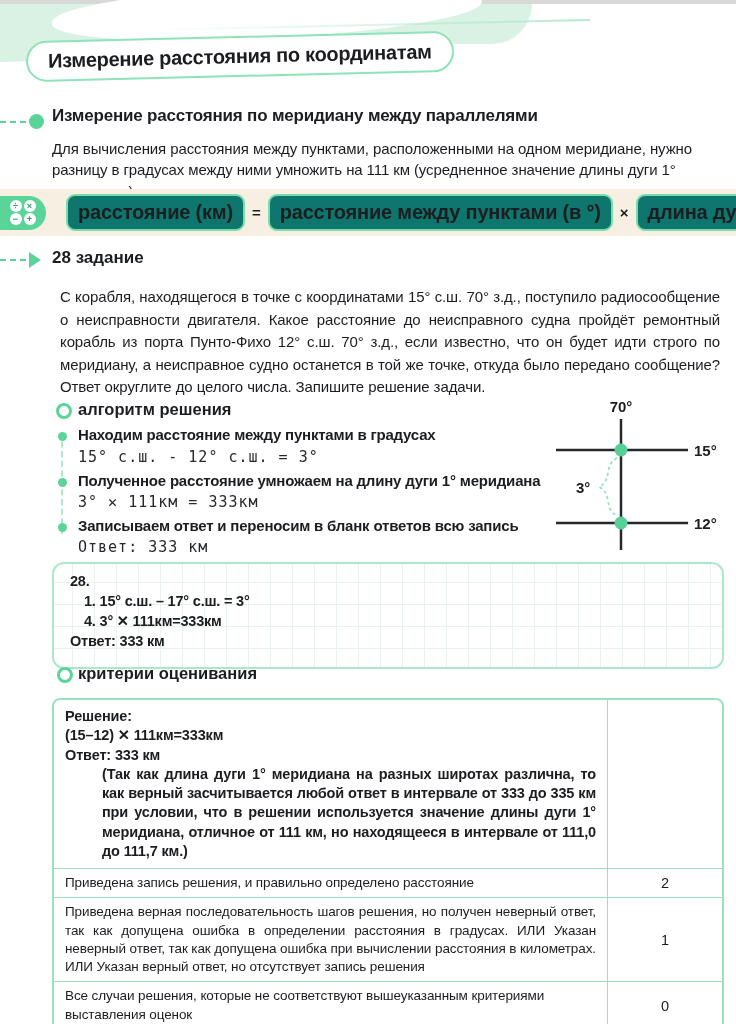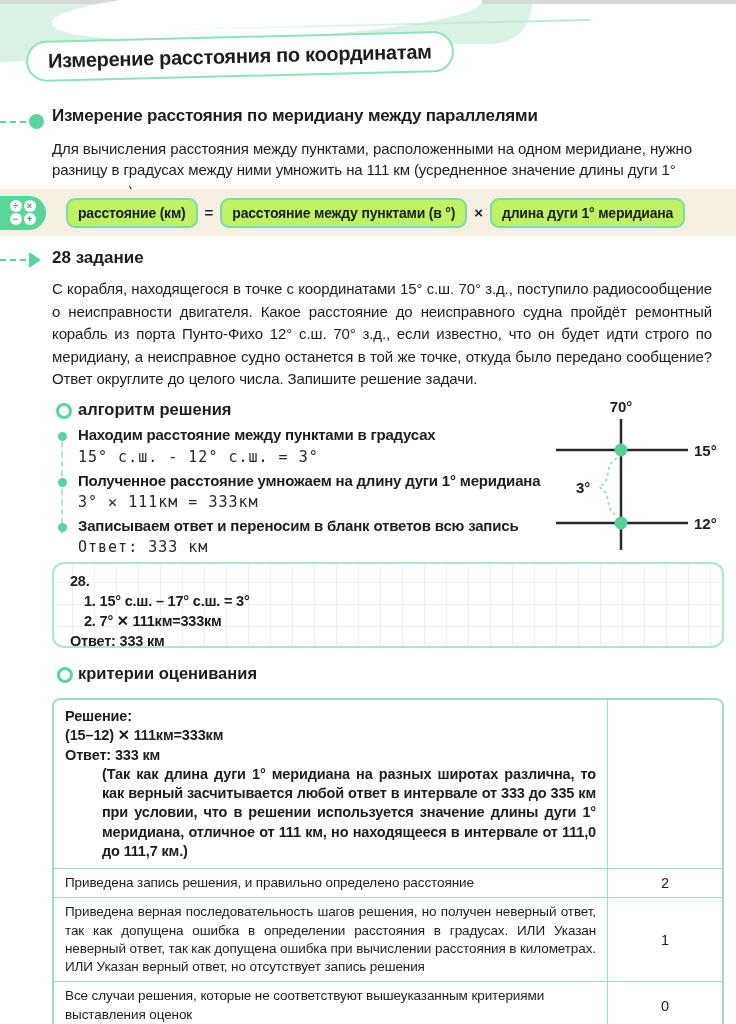--- a/index.html
+++ b/index.html
@@ -37,44 +37,44 @@
   
   .formula-strip {
     position:absolute; left:0; top:189px; width:736px; height:47px;
     background:#f6efe2; display:flex; align-items:center; white-space:nowrap;
   }
   .calc-pill { width:46px; height:34px; background:#5bd49a; border-radius:0 17px 17px 0;
     display:flex; align-items:center; justify-content:center; margin-right:20px; flex:none; }
   .calc-grid { display:grid; grid-template-columns:repeat(2,13px); grid-gap:1px; }
   .calc-op { width:12px; height:12px; background:#fff; border-radius:50%;
     font-size:9px; line-height:12px; text-align:center; color:#2c9e68; font-weight:700; }
-  .fbox { border:2px solid #79dcab; border-radius:9px; background:#bef264; padding:5px 10px;
-    font-size:14px; font-weight:700; letter-spacing:-0.2px; flex:none; }
+  .fbox { border:2px solid #79dcab; border-radius:9px; background:#0f766e; padding:5px 10px;
+    font-size:20px; font-weight:700; letter-spacing:-0.2px; flex:none; }
   .fop { margin:0 7px; font-size:15px; font-weight:700; flex:none; }
 
   
   .task-heading { position:absolute; left:52px; top:248px; font-size:17px; font-weight:700; }
   .task-text { position:absolute; left:52px; top:278px; width:660px; font-size:15px;
-    line-height:1.5; text-align:justify; letter-spacing:-0.1px; margin:0; }
+    line-height:1.5; text-align:justify; letter-spacing:-0.1px; margin:8px; }
 
   
   .algo-heading { position:absolute; left:78px; top:400px; font-size:16.5px; font-weight:700; }
   .algo-vline { position:absolute; left:61px; top:432px; height:102px; border-left:2px dashed #a9e8c9; }
   .step-bullet { position:absolute; width:9px; height:9px; border-radius:50%; background:#5bd49a; left:58px; }
   .step-label { position:absolute; left:78px; font-size:15px; font-weight:700; letter-spacing:-0.2px; }
   .step-formula { position:absolute; left:78px; font-family:"DejaVu Sans Mono", monospace;
     font-size:15px; letter-spacing:1px; color:#26282b; }
 
   
   .diagram { position:absolute; left:550px; top:392px; }
   .diagram text { font-family:"Liberation Sans", sans-serif; font-weight:700; font-size:15px; fill:#1b1d20; }
 
   
   .answer-box {
-    position:absolute; left:52px; top:562px; width:672px; height:86px; box-sizing:border-box;
+    position:absolute; left:52px; top:562px; width:672px; height:107px; box-sizing:border-box;
     border:2px solid #abe8ca; border-radius:12px; background-color:#fff;
     background-image:linear-gradient(#eaf2ed 1px, transparent 1px),
                      linear-gradient(90deg, #eaf2ed 1px, transparent 1px);
     background-size:22px 22px; background-position:-4px -4px;
     padding:7px 0 0 16px; font-size:14.5px; font-weight:700; letter-spacing:-0.2px;
   }
   .answer-box div { line-height:20px; }
   .ab-indent { margin-left:14px; }
 
   
@@ -162,21 +162,21 @@
     <text x="144" y="137">12°</text>
     <path d="M 67 66 C 53 74, 63 88, 49 95 C 63 102, 53 116, 67 124" fill="none" stroke="#8fe3bb" stroke-width="1.8" stroke-dasharray="3,3"></path>
     <text x="26" y="101">3°</text>
     <circle cx="71" cy="58" r="6.5" fill="#57d096"></circle>
     <circle cx="71" cy="131" r="6.5" fill="#57d096"></circle>
   </svg>
 
   <div class="answer-box">
     <div>28.</div>
     <div class="ab-indent">1. 15° с.ш. – 17° с.ш. = 3°</div>
-    <div class="ab-indent">2. 7° ✕ 111км=333км</div>
+    <div class="ab-indent">4. 3° ✕ 111км=333км</div>
     <div>Ответ: 333 км</div>
   </div>
 
   <span class="ring" style="left:57px; top:667px;"></span>
   <div class="crit-heading">критерии оценивания</div>
 
   <div class="crit-table-wrap">
     <table class="crit-table">
       <tbody>
       <tr>

